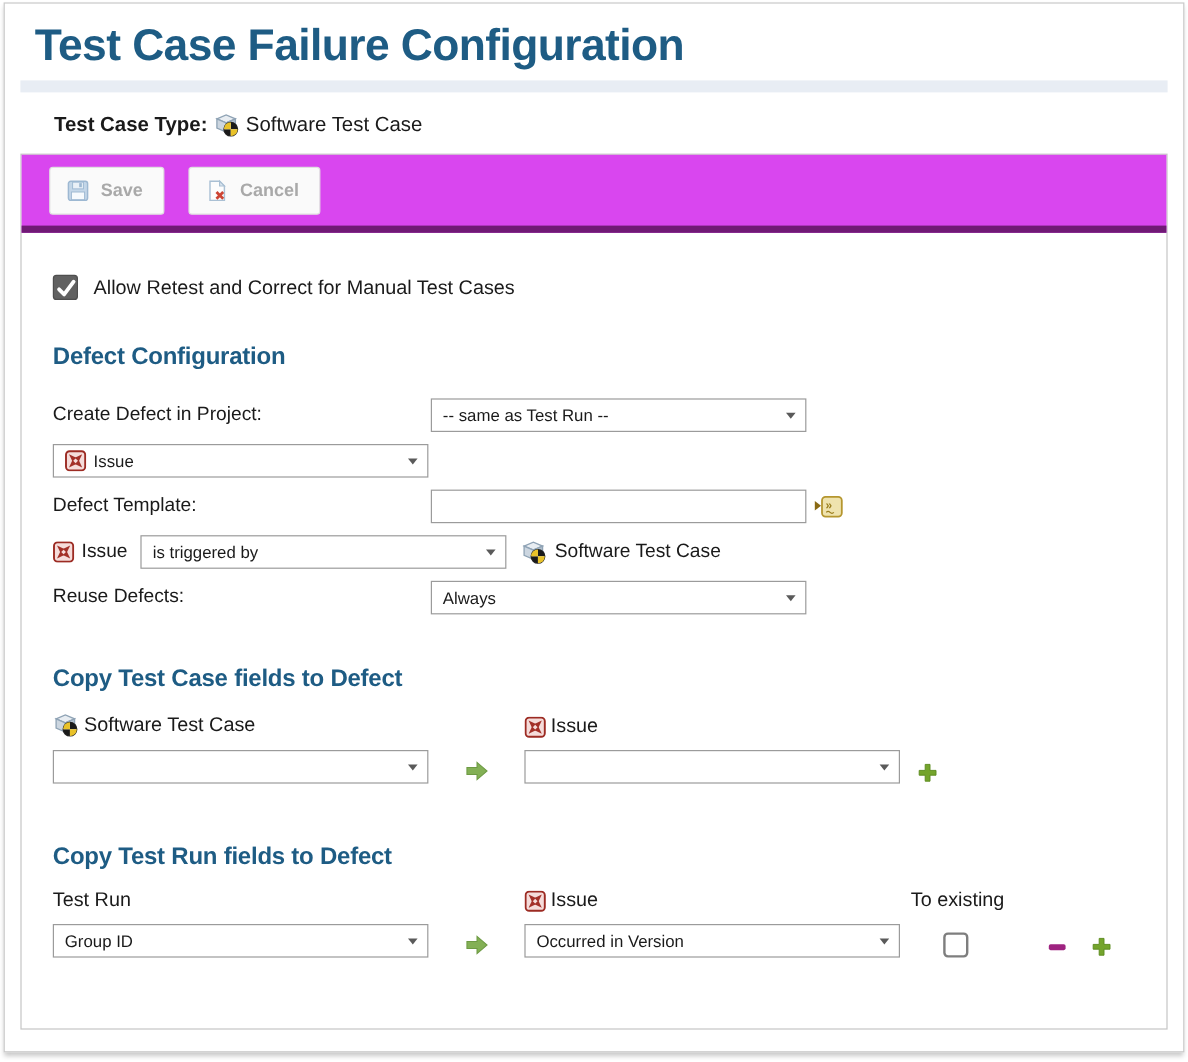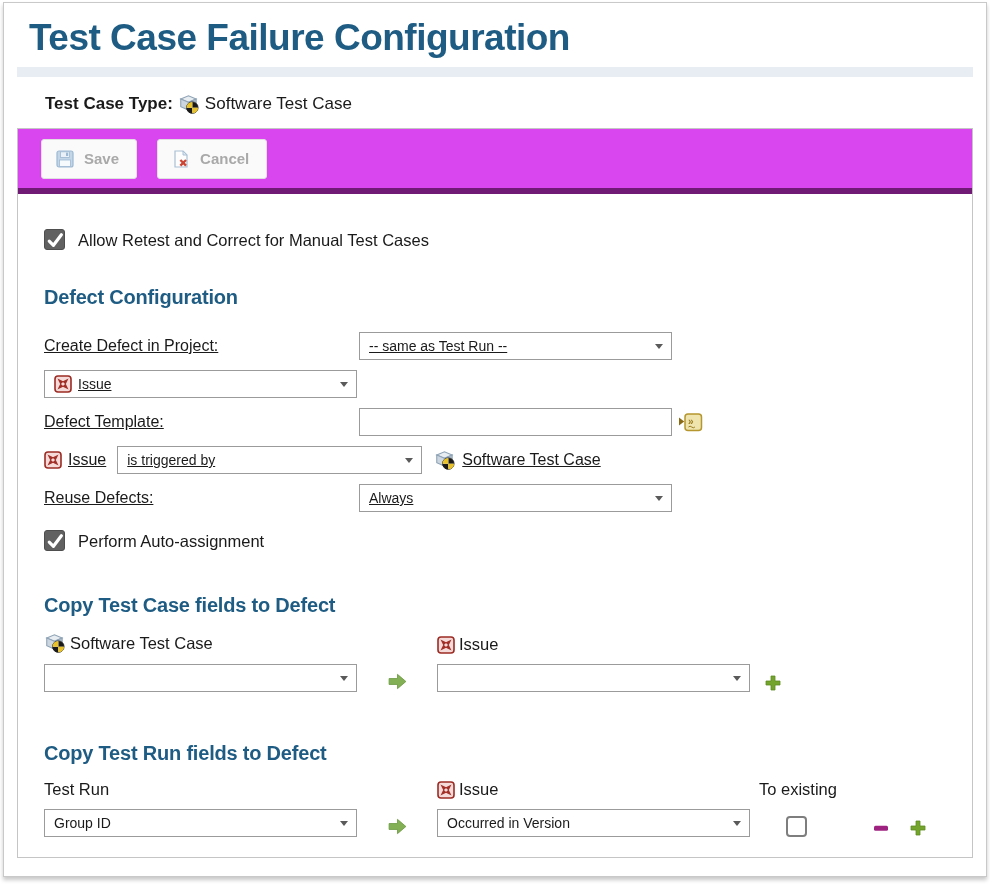--- a/index.html
+++ b/index.html
@@ -74,21 +74,21 @@
   .checkbox.checked svg { display: block; }
 
   .section-heading {
     font-size: 20px; font-weight: bold;
     color: #1e5c84;
     letter-spacing: -0.2px;
   }
   .dc-heading { margin-top: 36px; }
 
   .form-rows { margin-top: 23px; }
-  .form-row { display: flex; align-items: center; height: 28px; margin-bottom: 10px; font-size: 16px; text-decoration: underline; }
+  .form-row { display: flex; align-items: center; height: 28px; margin-bottom: 10px; font-size: 16px; }
   .form-row .row-label { width: 315px; flex: 0 0 auto; }
 
   .select {
     position: relative;
     height: 28px; width: 313px;
     border: 1px solid #9b9b9b;
     background: #fff;
     display: flex; align-items: center; gap: 6px;
     padding: 0 24px 0 9px;
     font-size: 14px;
@@ -290,28 +290,20 @@
         <div class="form-row">
           <span class="row-label">Reuse Defects:</span>
           <div class="select">
             <span>Always</span>
             <span class="caret"></span>
           </div>
         </div>
 
       </div>
 
-      <div class="check-row aa-row">
-        <span class="checkbox checked">
-          <svg width="19" height="19" viewBox="0 0 18 18">
-              <use href="#sym-tick"></use>
-            </svg>
-        </span>
-        <span>Perform Auto-assignment</span>
-      </div>
 
       <div class="section-heading ctc-heading">Copy Test Case fields to Defect</div>
 
       <div class="copy-grid copy-labels">
         <div class="col-src inline">
           <span class="icon">
             <svg width="22" height="22" viewBox="0 0 20 20">
                 <use href="#sym-stc"></use>
               </svg>
           </span>

